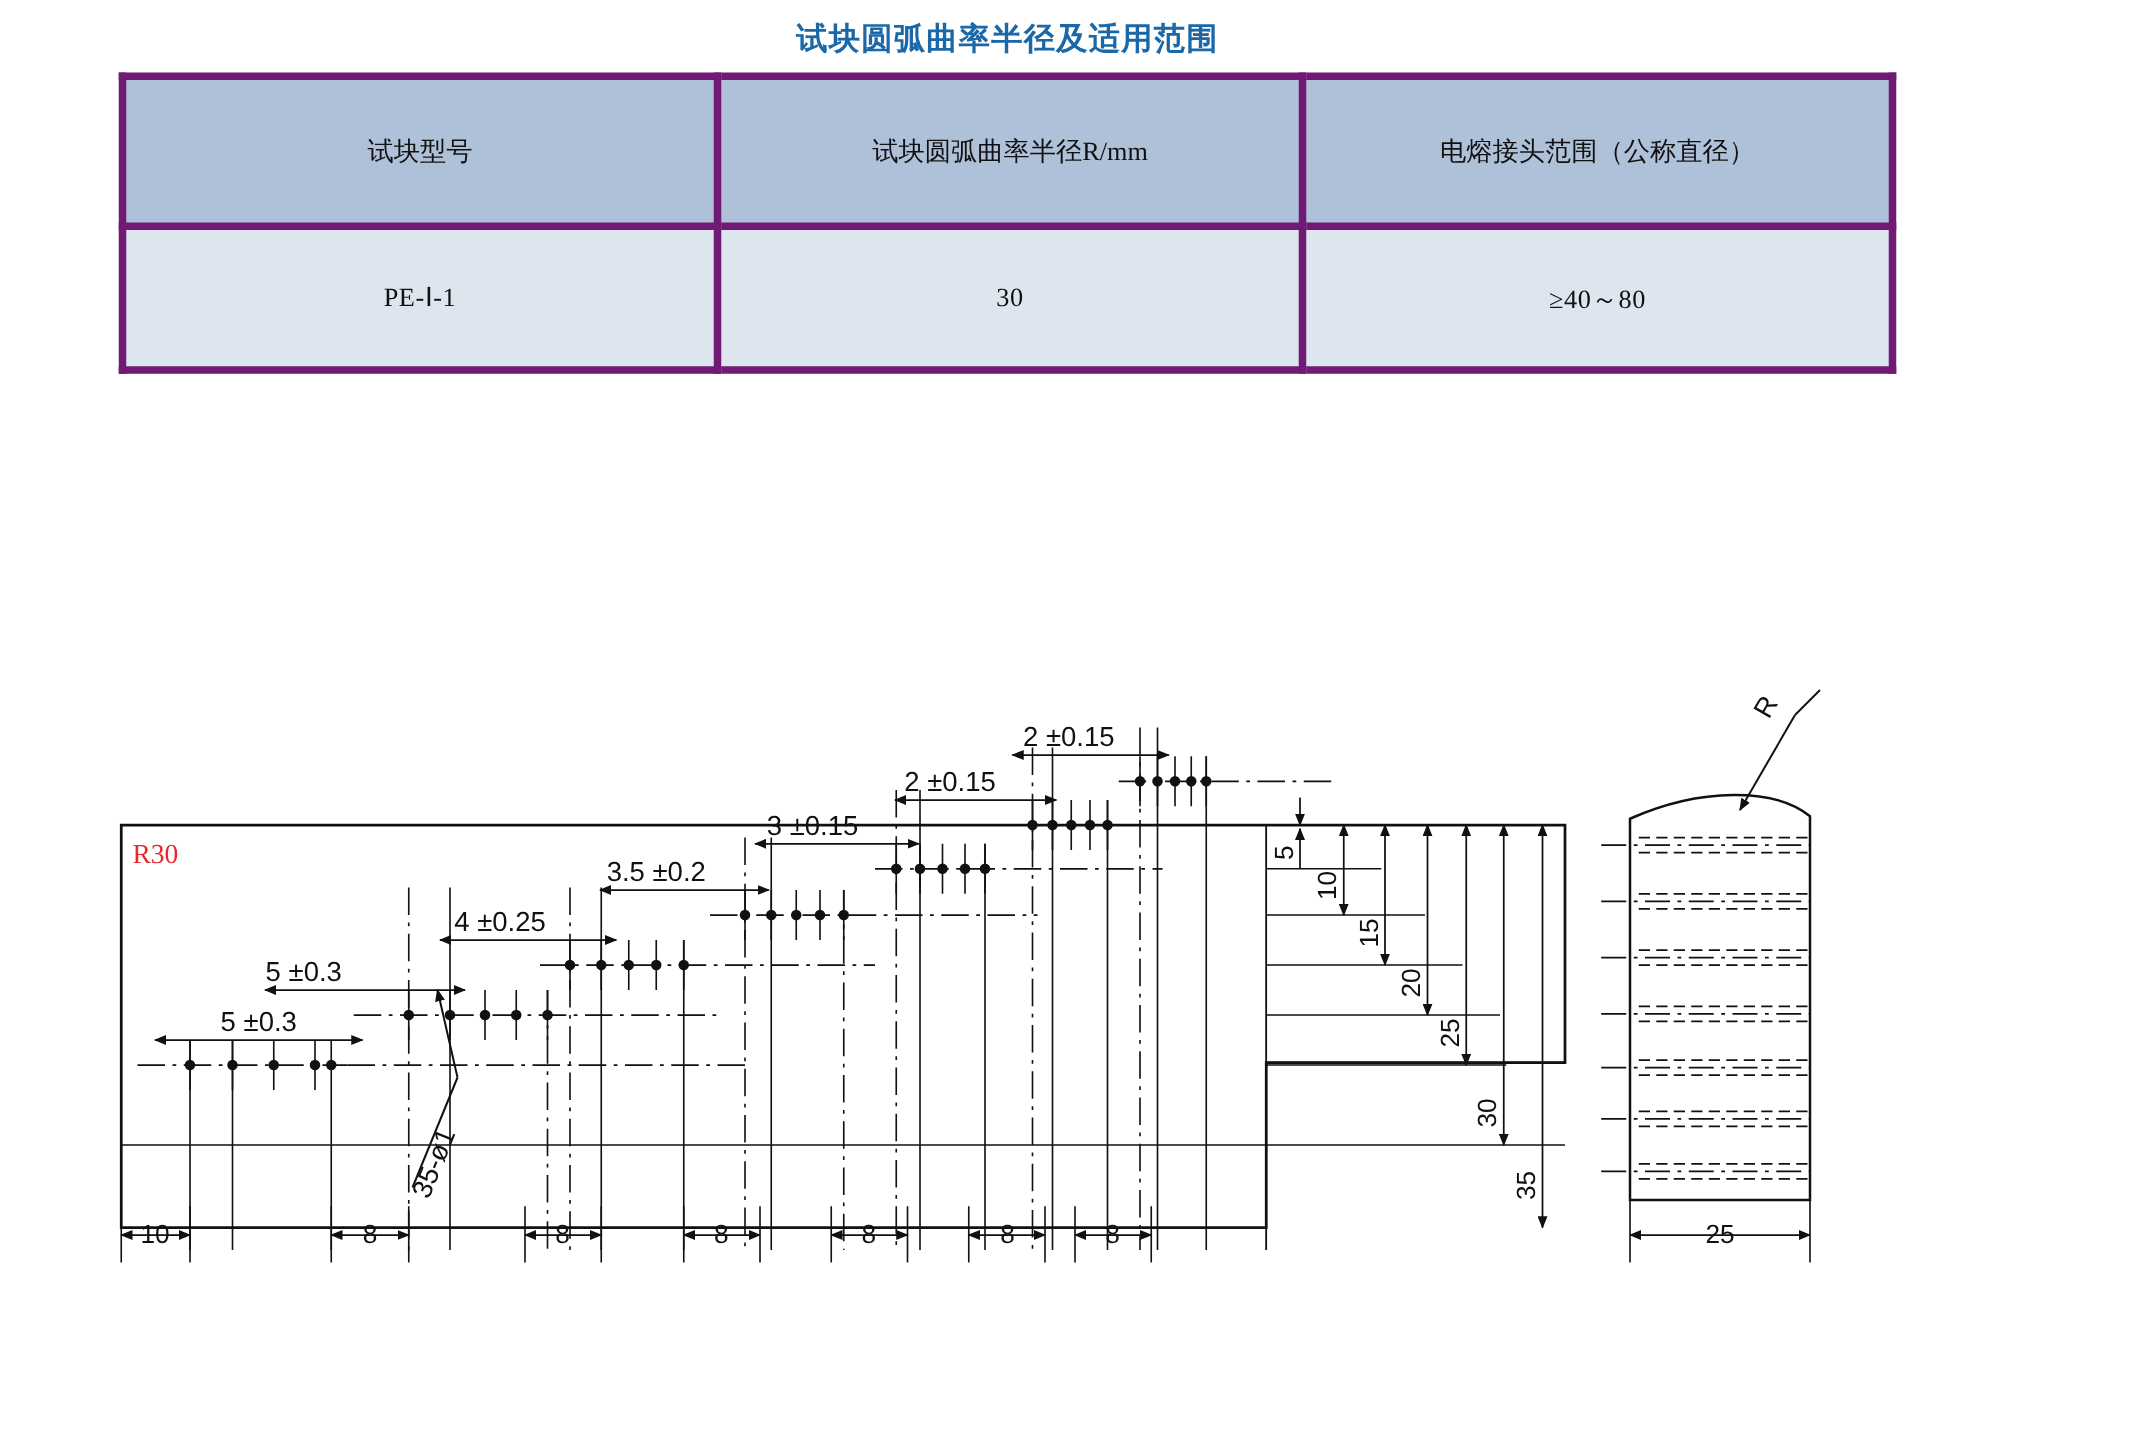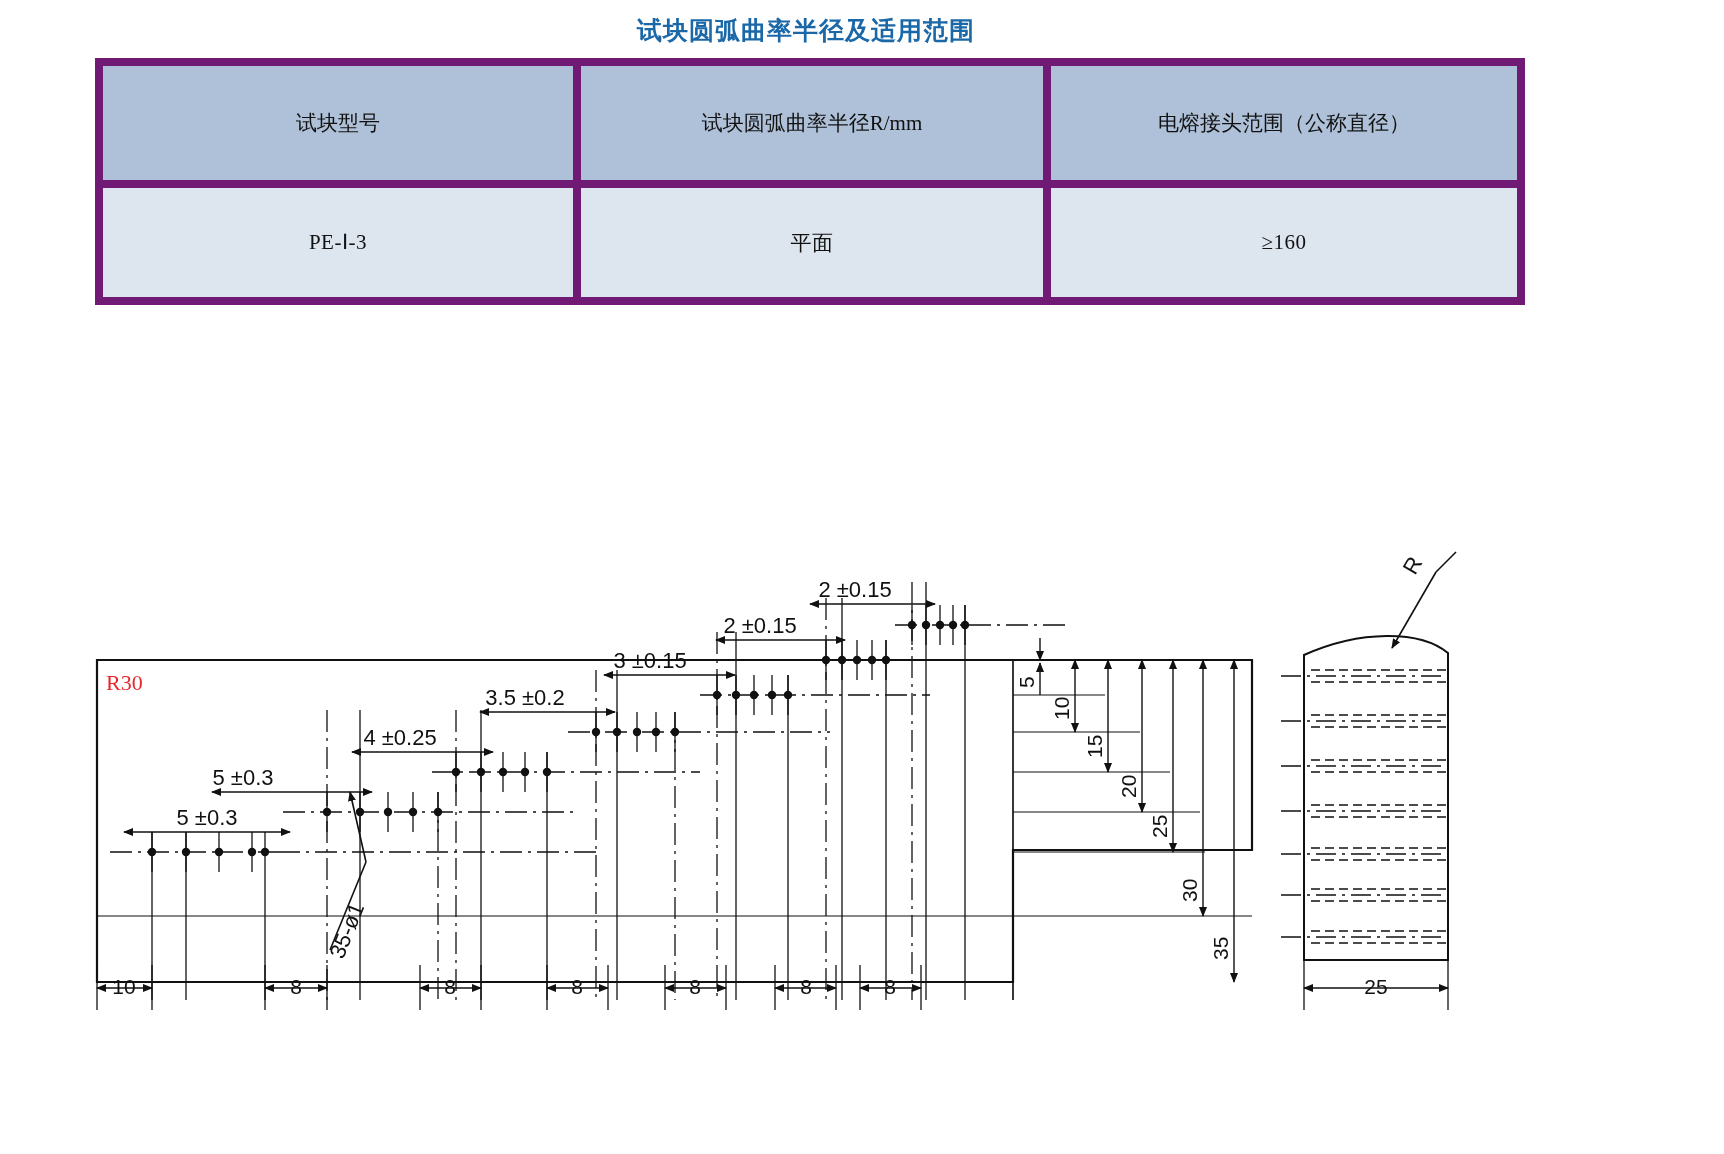--- a/index.html
+++ b/index.html
@@ -21,21 +21,21 @@
     color:#1a68a8;
   }
   
   #spec-table{
     position:absolute;left:95px;top:58px;
     width:1392px;
     border-collapse:collapse;
     table-layout:fixed;
   }
   #spec-table td,#spec-table th{
-    border:8px solid #701a75;
+    border:6px solid #701a75;
     text-align:center;
     vertical-align:middle;
     font-weight:normal;
   }
   #spec-table thead th{
     background:#aec1d8;
     height:112px;
     font-size:21px;
     font-family:"Liberation Serif", serif;
     color:#111;
@@ -65,23 +65,23 @@
 <table id="spec-table">
   <thead>
     <tr>
       <th class="col-a">试块型号</th>
       <th class="col-b">试块圆弧曲率半径R/mm</th>
       <th class="col-c">电熔接头范围（公称直径）</th>
     </tr>
   </thead>
   <tbody>
     <tr>
-      <td class="col-a">PE-Ⅰ-3</td>
-      <td class="col-b">平面</td>
-      <td class="col-c">≥160</td>
+      <td class="col-a">PE-Ⅰ-1</td>
+      <td class="col-b">30</td>
+      <td class="col-c">≥40～80</td>
     </tr>
   </tbody>
 </table>
 
 <div id="drawing">
 <svg width="1724" height="634" viewBox="0 0 1724 634" xmlns="http://www.w3.org/2000/svg">
   <defs>
     <marker id="arr-r" markerWidth="10" markerHeight="8" refX="9" refY="4" orient="auto" markerUnits="userSpaceOnUse">
       <path d="M0,0 L10,4 L0,8 z" fill="#111"></path>
     </marker>

